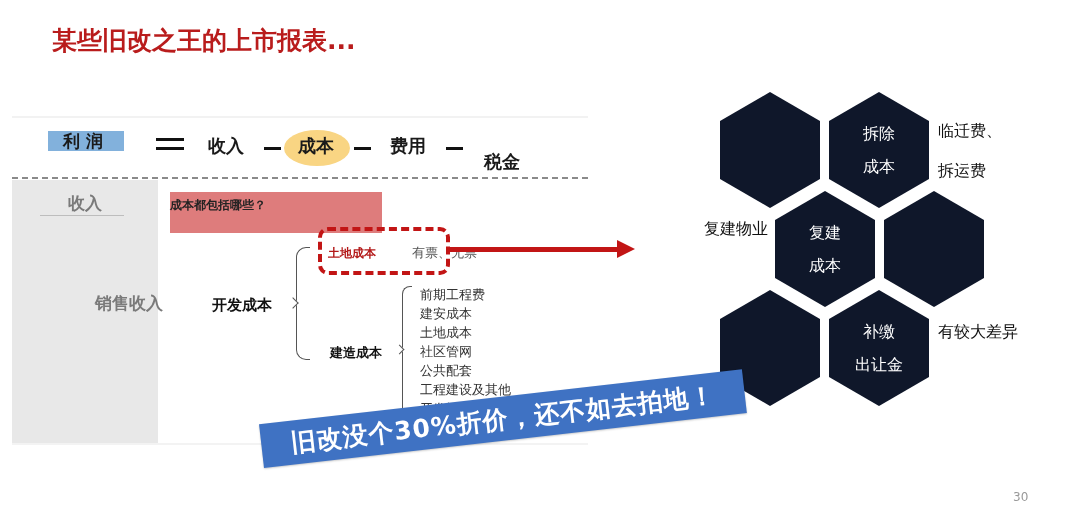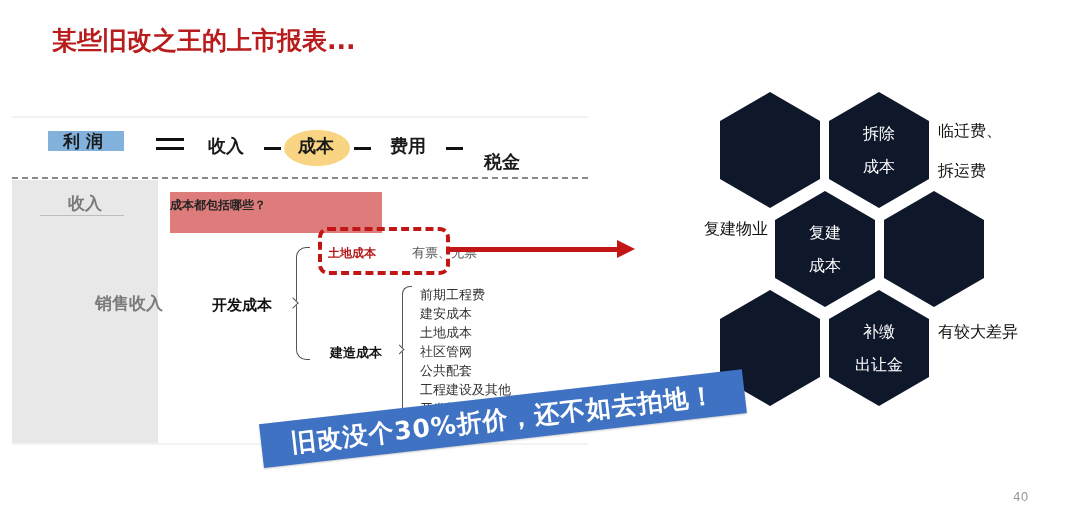--- a/index.html
+++ b/index.html
@@ -125,13 +125,13 @@
 <div class="hex" style="left:829px;top:290px;">
   <span>补缴</span>
   <span>出让金</span>
 </div>
 <div class="abs side-text" style="left:938px;top:318px;line-height:28px;">
   <div>有较大差异</div>
 </div>
 
 <div class="abs banner">旧改没个30%折价，还不如去拍地！</div>
 
-<div class="abs page-num">40</div>
+<div class="abs page-num">30</div>
 
 </body></html>

